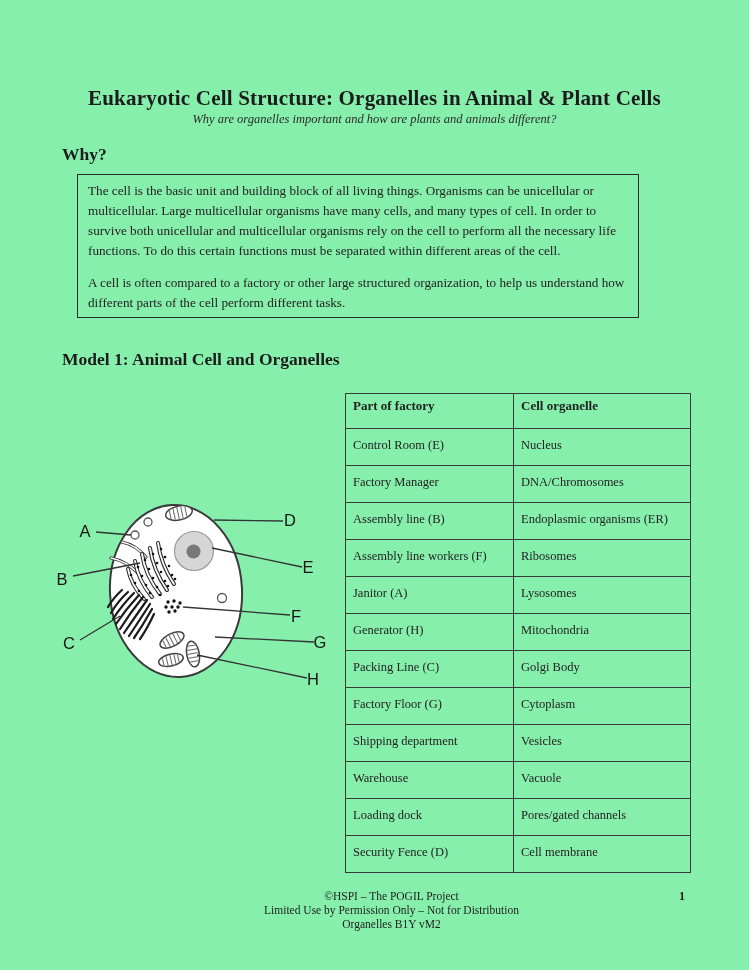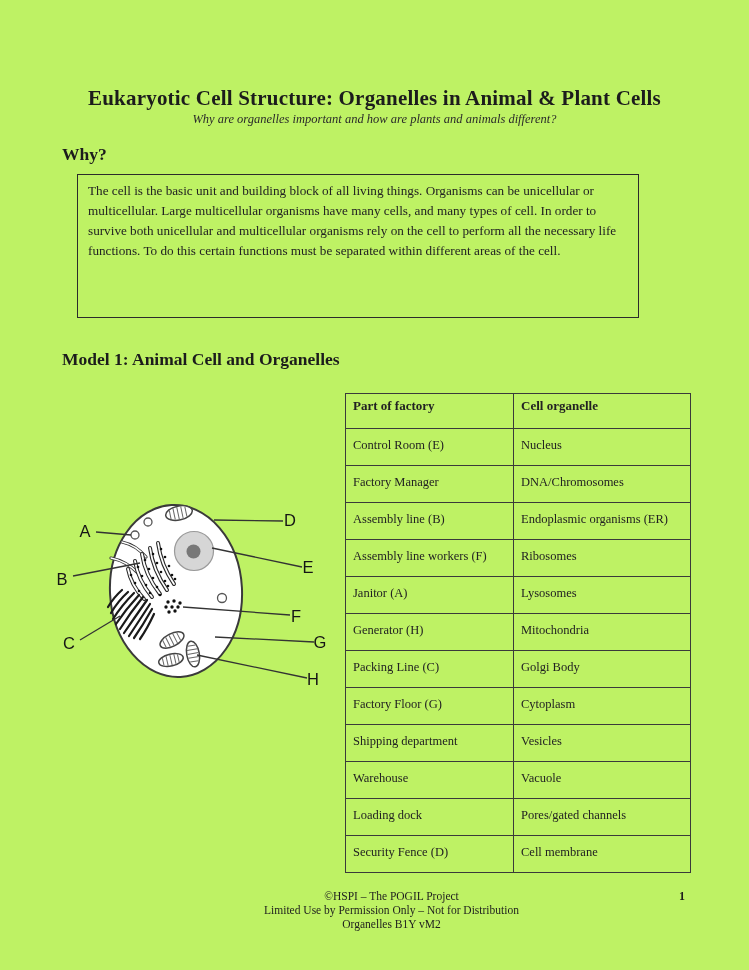--- a/index.html
+++ b/index.html
@@ -2,21 +2,21 @@
 <html><head>
 <meta charset="utf-8">
 <style>
   * { margin: 0; padding: 0; box-sizing: border-box; }
   html, body { background: #ffffff; }
   body { font-family: "Liberation Serif", serif; color: #1c1c1c; }
   .page {
     position: relative;
     width: 749px;
     height: 970px;
-    background: #bef264;
+    background: #86efac;
     margin: 0 auto;
     overflow: hidden;
   }
   .doc-title {
     position: absolute;
     top: 86px; left: 0; width: 100%;
     text-align: center;
     font-size: 21px;
     font-weight: bold;
     letter-spacing: 0.2px;
@@ -109,20 +109,21 @@
 
 <div class="page">
 
   <div class="doc-title">Eukaryotic Cell Structure: Organelles in Animal &amp; Plant Cells</div>
   <div class="doc-subtitle">Why are organelles important and how are plants and animals different?</div>
 
   <div class="why-heading">Why?</div>
 
   <div class="why-box">
     <p>The cell is the basic unit and building block of all living things. Organisms can be unicellular or multicellular. Large multicellular organisms have many cells, and many types of cell. In order to survive both unicellular and multicellular organisms rely on the cell to perform all the necessary life functions. To do this certain functions must be separated within different areas of the cell.</p>
+    <p>A cell is often compared to a factory or other large structured organization, to help us understand how different parts of the cell perform different tasks.</p>
   </div>
 
   <div class="model-heading">Model 1: Animal Cell and Organelles</div>
 
   <svg class="cell-diagram" viewBox="0 0 300 230" width="300" height="230" xmlns="http://www.w3.org/2000/svg">
 
     <ellipse cx="136" cy="108" rx="66" ry="86" fill="#ffffff" stroke="#3a3a3a" stroke-width="2" transform="rotate(-3 136 108)"></ellipse>
 
     <g transform="translate(139,30) rotate(-12)">
       <ellipse cx="0" cy="0" rx="13.5" ry="7" fill="#ffffff" stroke="#444" stroke-width="1.5"></ellipse>

